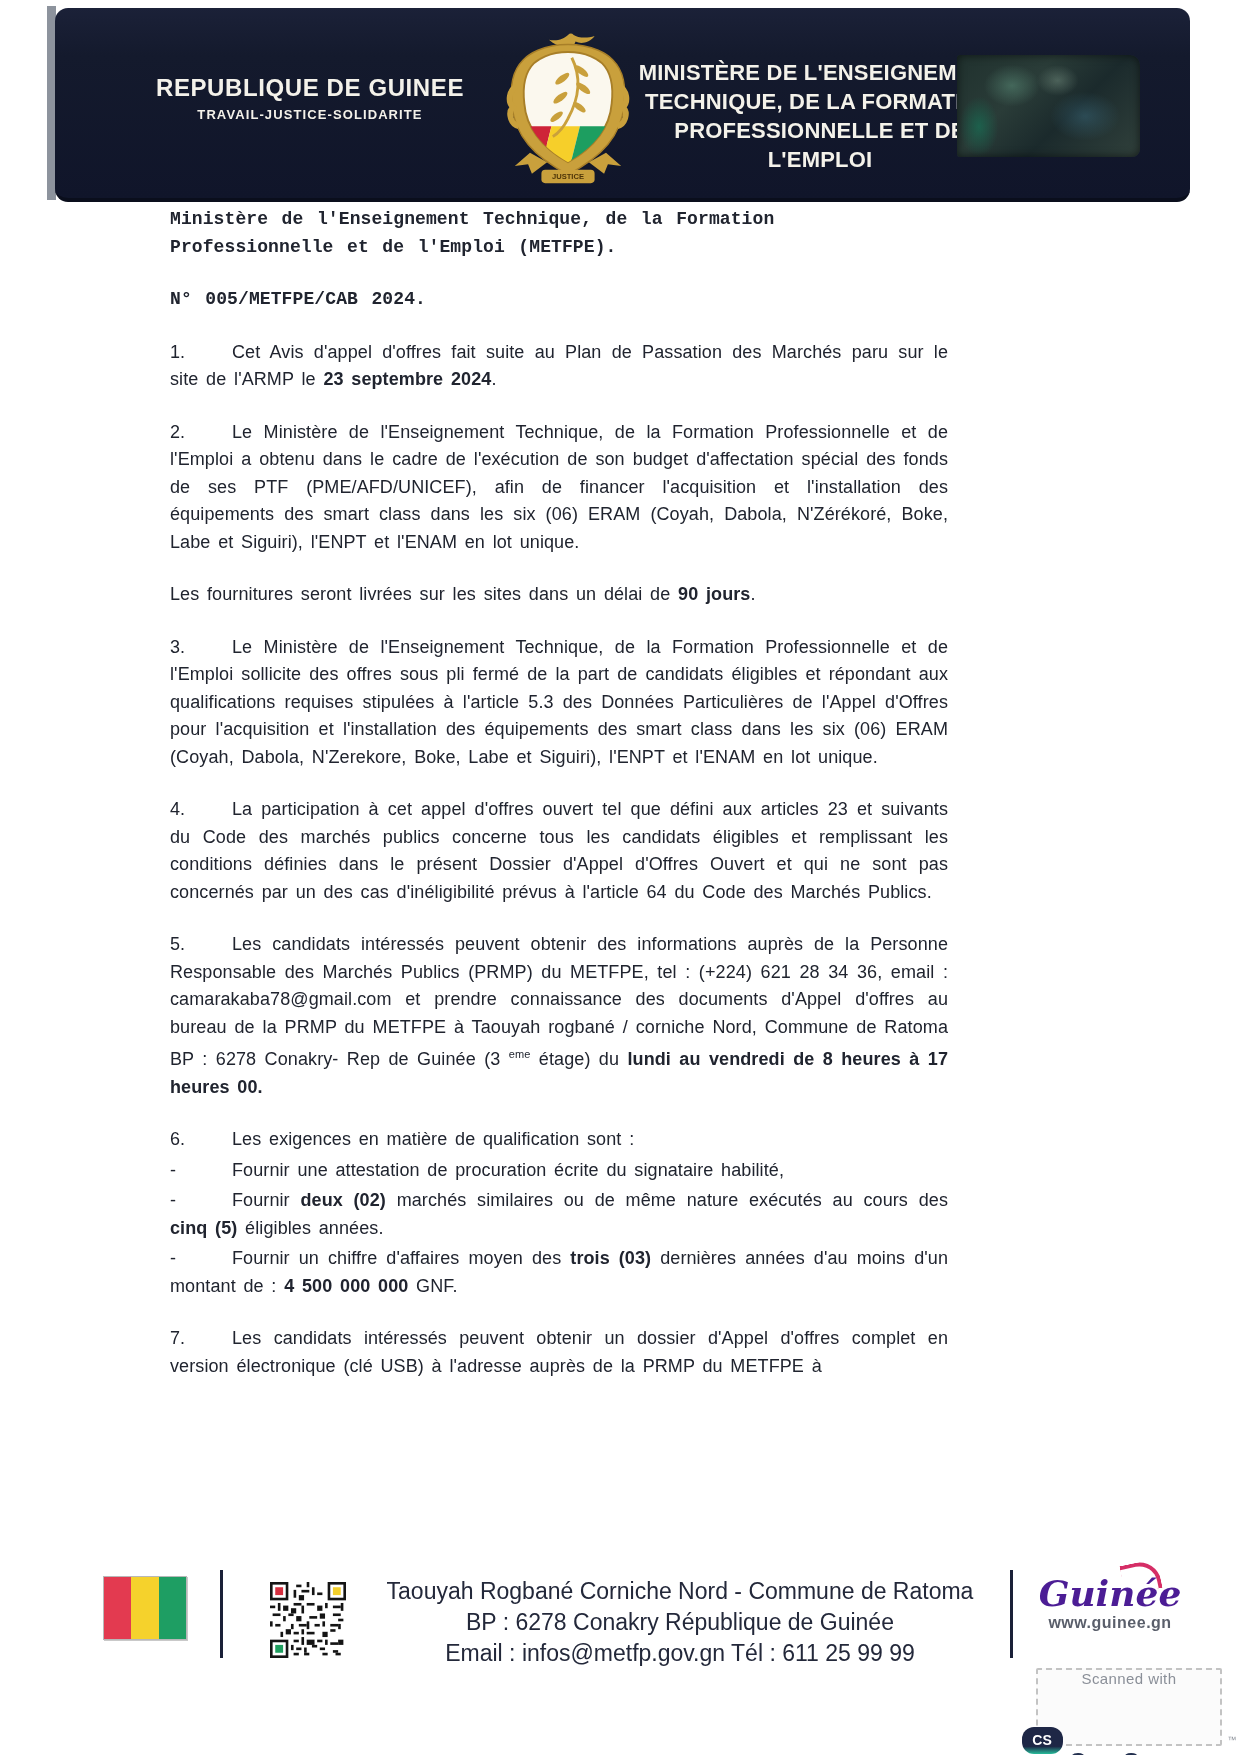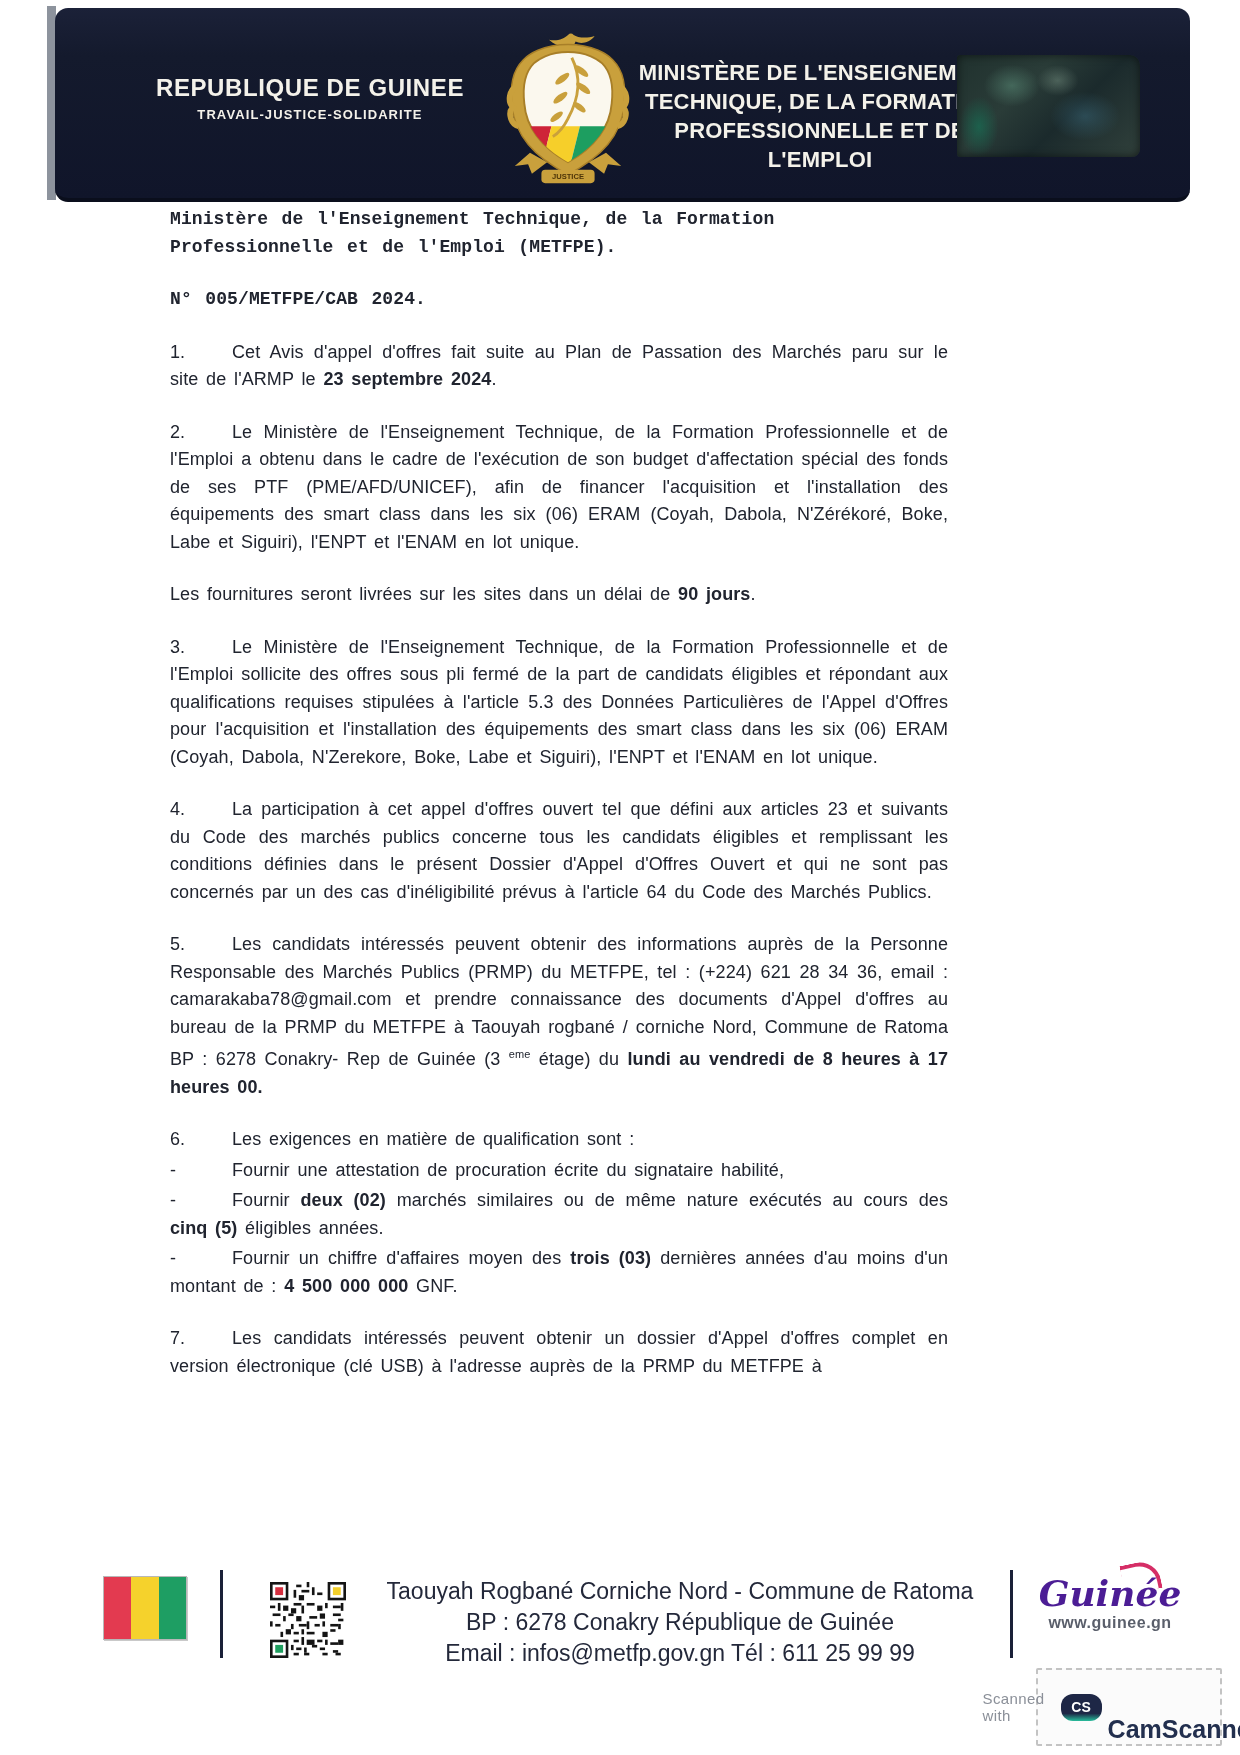--- a/index.html
+++ b/index.html
@@ -58,21 +58,21 @@
   .brand .bn { font-family:"DejaVu Serif", serif; font-style:italic; font-weight:700;
                font-size:36px; color:#d52e66; line-height:38px; }
   .brand .bu { font-size:16px; font-weight:700; color:#5a5f6b; letter-spacing:0.5px; margin-top:2px; }
   .brand .swirl { position:absolute; left:92px; top:-12px; width:34px; height:26px;
                   border:4px solid #d52e66; border-bottom:none; border-left:none;
                   border-radius:0 22px 0 0; transform:rotate(-12deg); }
 
   
   .cam { position:absolute; left:1036px; top:1668px; width:182px; height:74px;
          background:#fbfbfb; border:2px dashed #c3c3c3; border-radius:2px;
-         display:flex; flex-direction:row; align-items:center; justify-content:center; gap:16px; }
+         display:flex; flex-direction:column; align-items:center; gap:16px; }
   .cam .cw { font-size:15px; color:#8a8f98; letter-spacing:0.4px; }
   .cam .row { display:flex; align-items:center; gap:6px; }
   .cam .cs-icon { width:41px; height:27px; border-radius:12px; color:#fff; font-weight:800; font-size:14px;
          display:flex; align-items:center; justify-content:center;
          background:linear-gradient(180deg,#1e2746 0%, #1e2746 72%, #27bd9b 100%); }
   .cam .cs-name { font-size:25px; font-weight:800; color:#222f4e;margin-top:45px; }
   .cam .tm { font-size:9px; color:#8a8f98; vertical-align:top; }
 </style>
 </head>
 <body>

